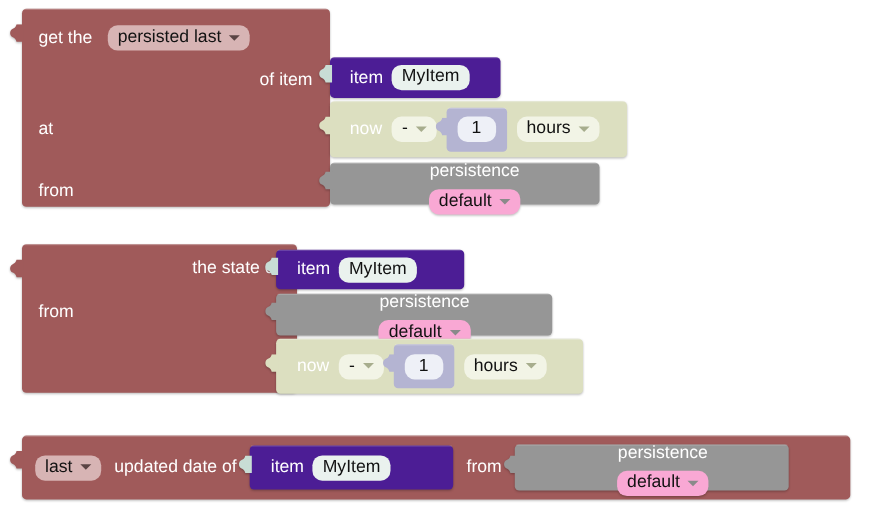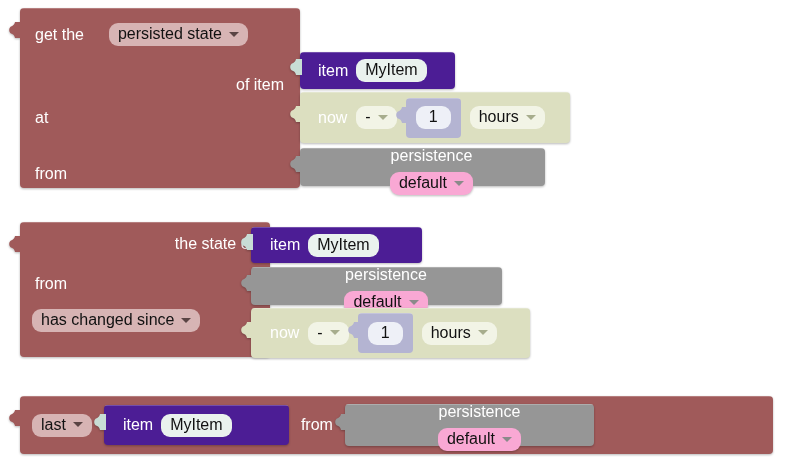--- a/index.html
+++ b/index.html
@@ -96,29 +96,29 @@
 <div class="workspace">
 
   <div class="block red" style="left:20px;top:8px;width:280px;height:180px;display:block;">
 
     <div class="plug" style="left:-11px;top:14px;">
       <svg width="12" height="24" viewBox="0 0 12 24">
         <path d="M12,0 L6,0 C6,0 5.6,3.2 2.6,4.2 C-0.6,5.4 -0.6,10.6 2.6,11.8 C5.6,12.8 6,16 6,16 L12,16 Z" fill="#a05a5a"></path>
       </svg>
     </div>
 
-    <div style="position:absolute;left:15px;top:15px;display:flex;align-items:center;gap:25px;">
+    <div style="position:absolute;left:15px;top:15px;display:flex;align-items:center;gap:14px;">
       <span class="lbl">get the</span>
       <span class="field onred">
-        <span>persisted state</span>
+        <span>persisted last</span>
         <span class="caret"></span>
       </span>
     </div>
 
-    <div style="position:absolute;right:16px;top:68px;">
+    <div style="position:absolute;right:16px;top:56px;">
       <span class="lbl">of item</span>
     </div>
 
     <div style="position:absolute;left:15px;top:101px;">
       <span class="lbl">at</span>
     </div>
 
     <div style="position:absolute;left:15px;top:157px;">
       <span class="lbl">from</span>
     </div>
@@ -181,26 +181,20 @@
     </div>
 
     <div style="position:absolute;right:16px;top:13px;">
       <span class="lbl">the state of</span>
     </div>
 
     <div style="position:absolute;left:15px;top:53px;">
       <span class="lbl">from</span>
     </div>
 
-    <div style="position:absolute;left:12px;top:87px;">
-      <span class="field onred">
-        <span>has changed since</span>
-        <span class="caret"></span>
-      </span>
-    </div>
   </div>
 
   <div class="block teal" style="left:251px;top:227px;width:171px;height:36px;padding-left:19px;gap:8px;">
     <div class="plug" style="left:-10px;top:7px;">
       <svg width="12" height="24" viewBox="0 0 12 24">
         <path d="M12,0 L6,0 C6,0 5.6,3.2 2.6,4.2 C-0.6,5.4 -0.6,10.6 2.6,11.8 C5.6,12.8 6,16 6,16 L12,16 Z" fill="#c8ddd5"></path>
       </svg>
     </div>
     <span class="lbl">item</span>
     <span class="field onteal">MyItem</span>
@@ -249,20 +243,21 @@
       <svg width="12" height="24" viewBox="0 0 12 24">
         <path d="M12,0 L6,0 C6,0 5.6,3.2 2.6,4.2 C-0.6,5.4 -0.6,10.6 2.6,11.8 C5.6,12.8 6,16 6,16 L12,16 Z" fill="#a05a5a"></path>
       </svg>
     </div>
 
     <span class="field onred">
       <span>last</span>
       <span class="caret"></span>
     </span>
 
+    <span class="lbl">updated date of</span>
 
     <span class="block teal" style="position:relative;left:0;top:0;width:185px;height:40px;padding-left:19px;gap:8px;display:inline-flex;align-items:center;border-radius:4px;">
       <span class="plug" style="left:-10px;top:9px;">
         <svg width="12" height="24" viewBox="0 0 12 24">
           <path d="M12,0 L6,0 C6,0 5.6,3.2 2.6,4.2 C-0.6,5.4 -0.6,10.6 2.6,11.8 C5.6,12.8 6,16 6,16 L12,16 Z" fill="#c8ddd5"></path>
         </svg>
       </span>
       <span class="lbl">item</span>
       <span class="field onteal">MyItem</span>
     </span>

